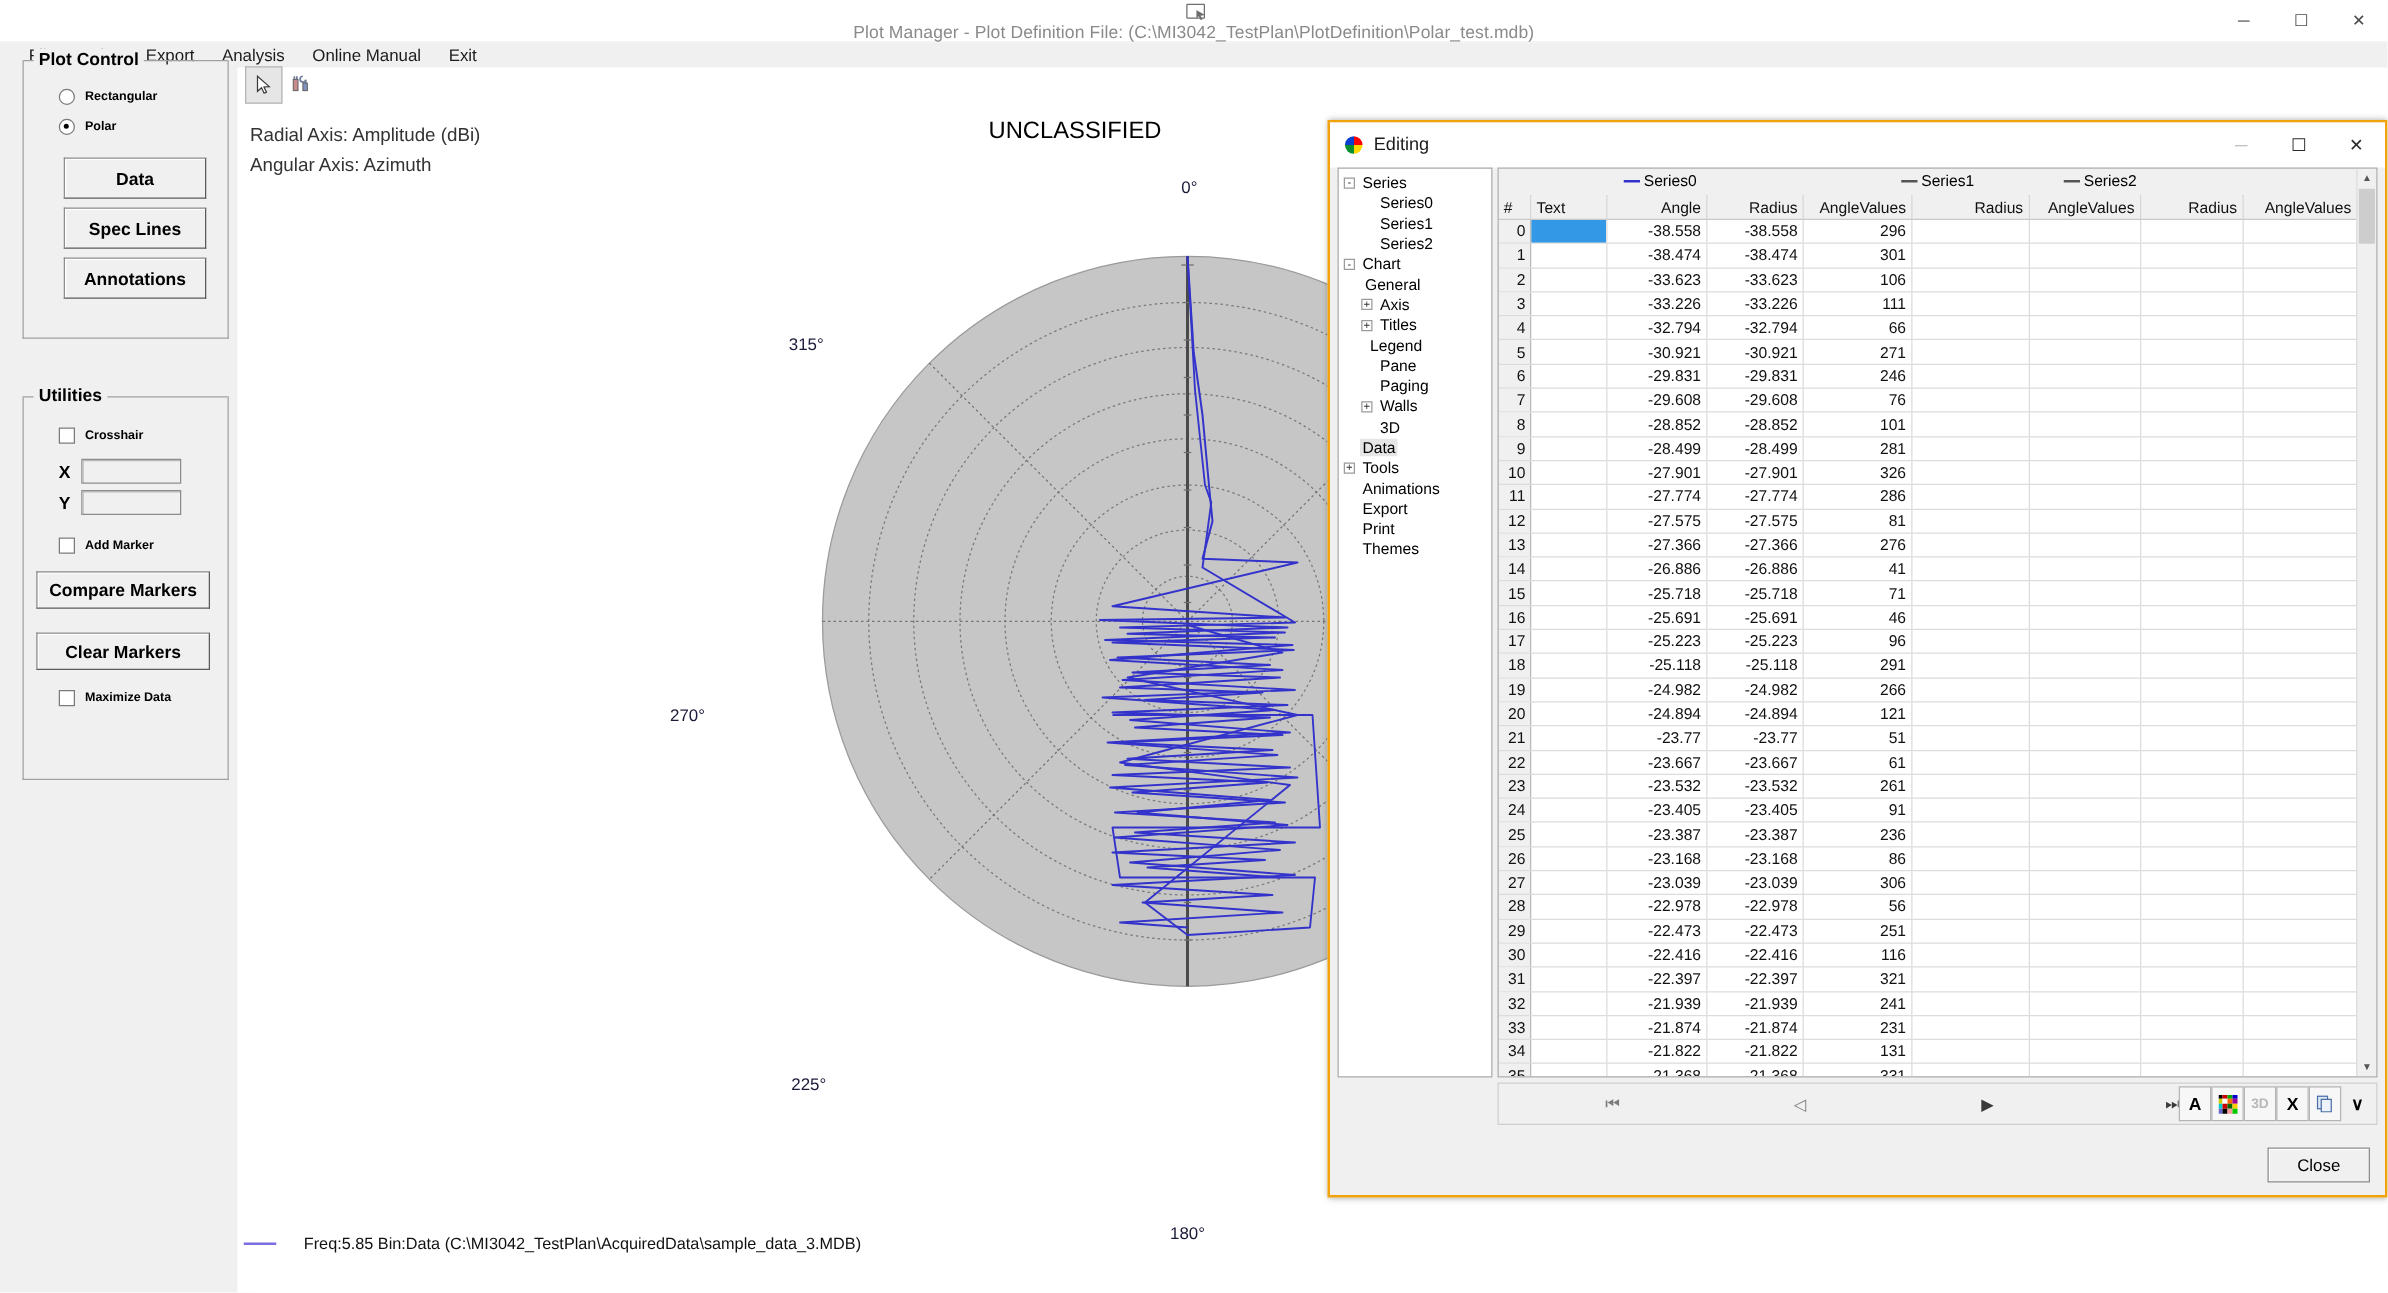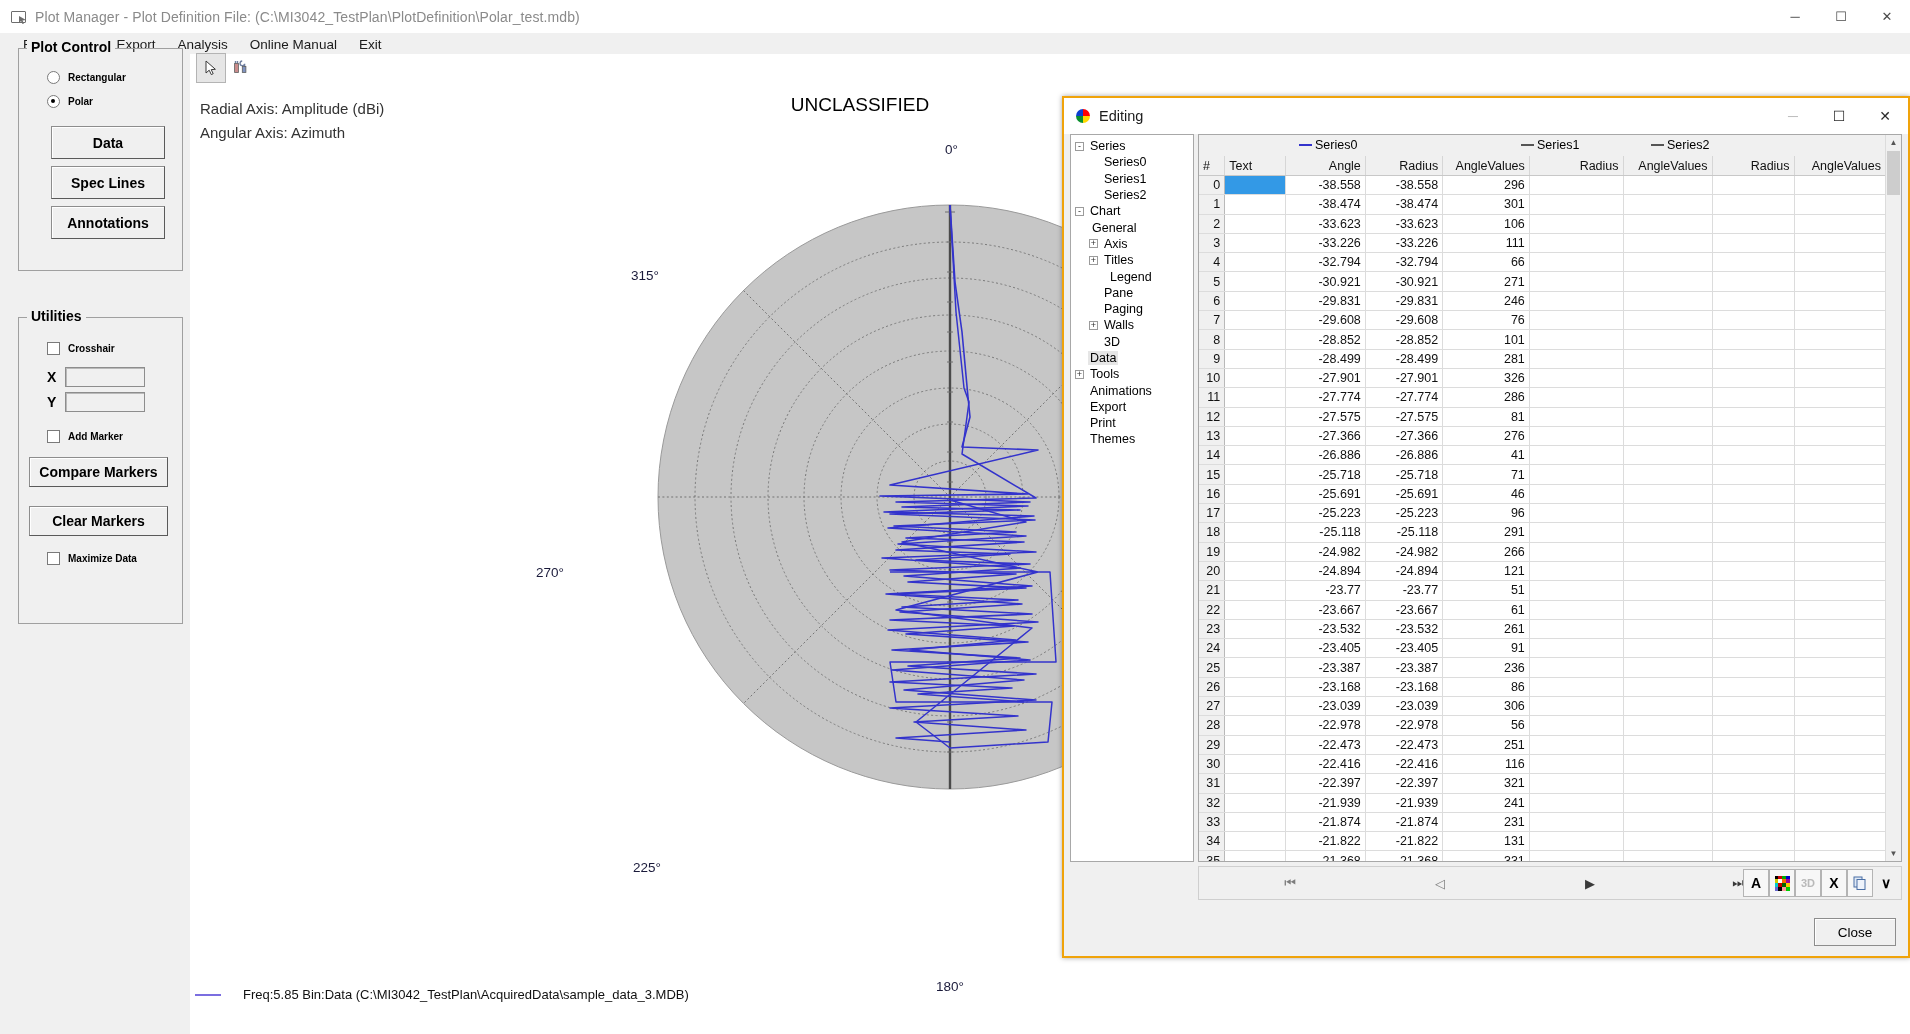--- a/index.html
+++ b/index.html
@@ -6,21 +6,21 @@
   body{
     width:1910px;height:1034px;overflow:hidden;
     background:#ffffff;
     font-family:"Liberation Sans", sans-serif;
     font-size:14px;color:#000;
     position:relative;
   }
   
   #app-window{position:absolute;inset:0;background:#f0f0f0;}
   #title-bar{height:33px;background:#ffffff;display:flex;align-items:center;
-    border-bottom:1px solid #f0f0f0;position:relative;}
+    border-bottom:1px solid #f0f0f0;position:relative;flex-direction:column;}
   #title-bar .app-icon{width:18px;height:18px;margin-left:10px;margin-right:7px;position:relative;}
   #title-bar .app-icon .folder{position:absolute;left:1px;top:3px;width:13px;height:10px;
      border:1.6px solid #6d6d6d;border-radius:1px;background:#fff;}
   #title-bar .app-icon .arrow{position:absolute;left:9px;top:8px;width:8px;height:8px;}
   #title-title{font-size:14px;color:#8a8a8a;letter-spacing:0.1px;}
   #win-controls{position:absolute;right:0;top:0;height:33px;display:flex;}
   #win-controls .wbtn{width:46px;height:33px;display:flex;align-items:center;justify-content:center;
      color:#4a4a4a;font-size:13px;}
 
   #menu-bar{height:21px;display:flex;align-items:center;padding-left:12px;background:#f0f0f0;
@@ -354,21 +354,21 @@
             <span class="lbl">General</span>
           </div>
           <div class="tnode" style="padding-left: 18px;">
             <span class="exp">+</span>
             <span class="lbl">Axis</span>
           </div>
           <div class="tnode" style="padding-left: 18px;">
             <span class="exp">+</span>
             <span class="lbl">Titles</span>
           </div>
-          <div class="tnode" style="padding-left: 24px;">
+          <div class="tnode" style="padding-left: 10px;">
             <span class="dots"></span>
             <span class="lbl">Legend</span>
           </div>
           <div class="tnode" style="padding-left: 18px;">
             <span class="dots"></span>
             <span class="lbl">Pane</span>
           </div>
           <div class="tnode" style="padding-left: 18px;">
             <span class="dots"></span>
             <span class="lbl">Paging</span>

